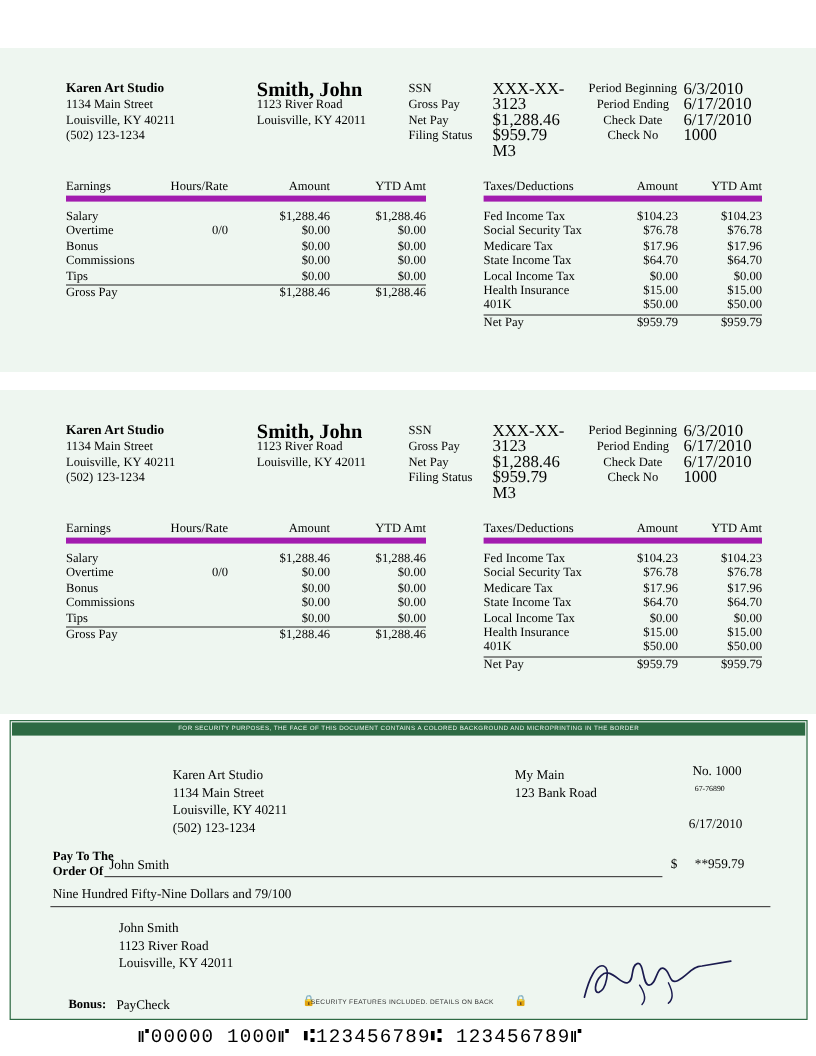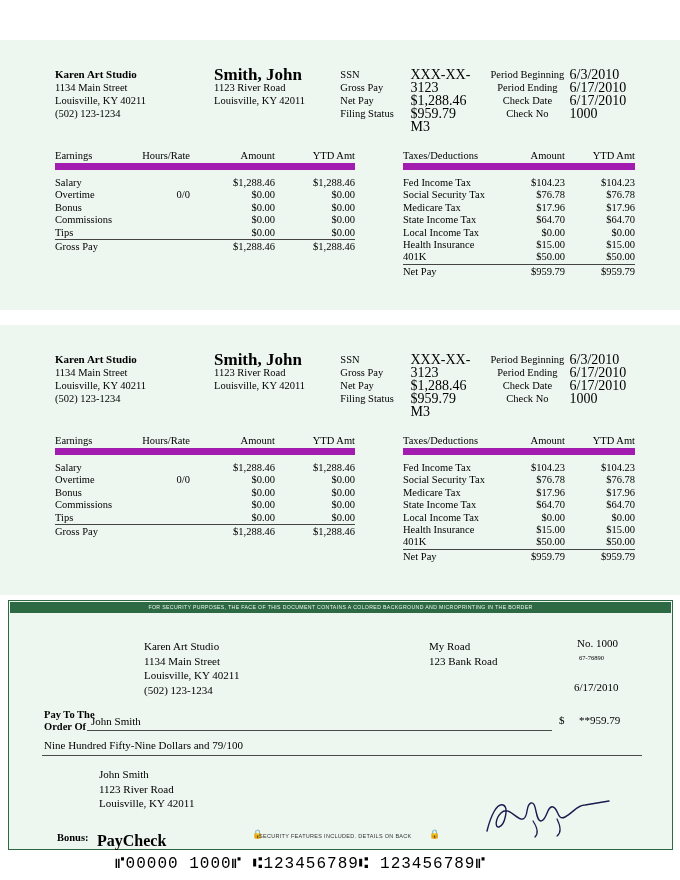--- a/index.html
+++ b/index.html
@@ -85,21 +85,21 @@
   .tbl-taxes { width: 232px; }
 
   .tbl table {
     border-collapse: collapse;
     width: 100%;
   }
   .tbl th {
     font-weight: normal;
     font-size: 10.5px;
     text-align: right;
-    border-bottom: 7px solid #a21caf;
+    border-bottom: 5px solid #a21caf;
     padding: 0 0 1px 0;
     line-height: 13px;
   }
   .tbl th.first {
     text-align: left;
   }
   .tbl td {
     font-size: 10.5px;
     text-align: right;
     padding: 0;
@@ -240,22 +240,21 @@
     position: absolute;
     left: 48px;
     top: 231px;
     font-size: 10.5px;
     font-weight: bold;
   }
   .memo-val {
     position: absolute;
     left: 88px;
     top: 231px;
-    font-size: 16px;
-    font-weight: bold;
+    font-size: 11px;
   }
   .sec-note {
     position: absolute;
     left: 250px;
     top: 232px;
     font-size: 5.5px;
     letter-spacing: 0.3px;
     font-family: "Liberation Sans", sans-serif;
     color: #333;
   }
@@ -603,21 +602,21 @@
     <div class="security-bar">FOR SECURITY PURPOSES, THE FACE OF THIS DOCUMENT CONTAINS A COLORED BACKGROUND AND MICROPRINTING IN THE BORDER</div>
 
     <div class="chk-company">
       <div class="nm">Karen Art Studio</div>
       <div>1134 Main Street</div>
       <div>Louisville, KY 40211</div>
       <div>(502) 123-1234</div>
     </div>
 
     <div class="chk-bank">
-      <div>My Road</div>
+      <div>My Main</div>
       <div>123 Bank Road</div>
     </div>
 
     <div class="chk-no">No. 1000</div>
     <div class="chk-frac">67-76890</div>
     <div class="chk-date">6/17/2010</div>
 
     <div class="payto-lbl">
       <div>Pay To The</div>
       <div>Order Of</div>

